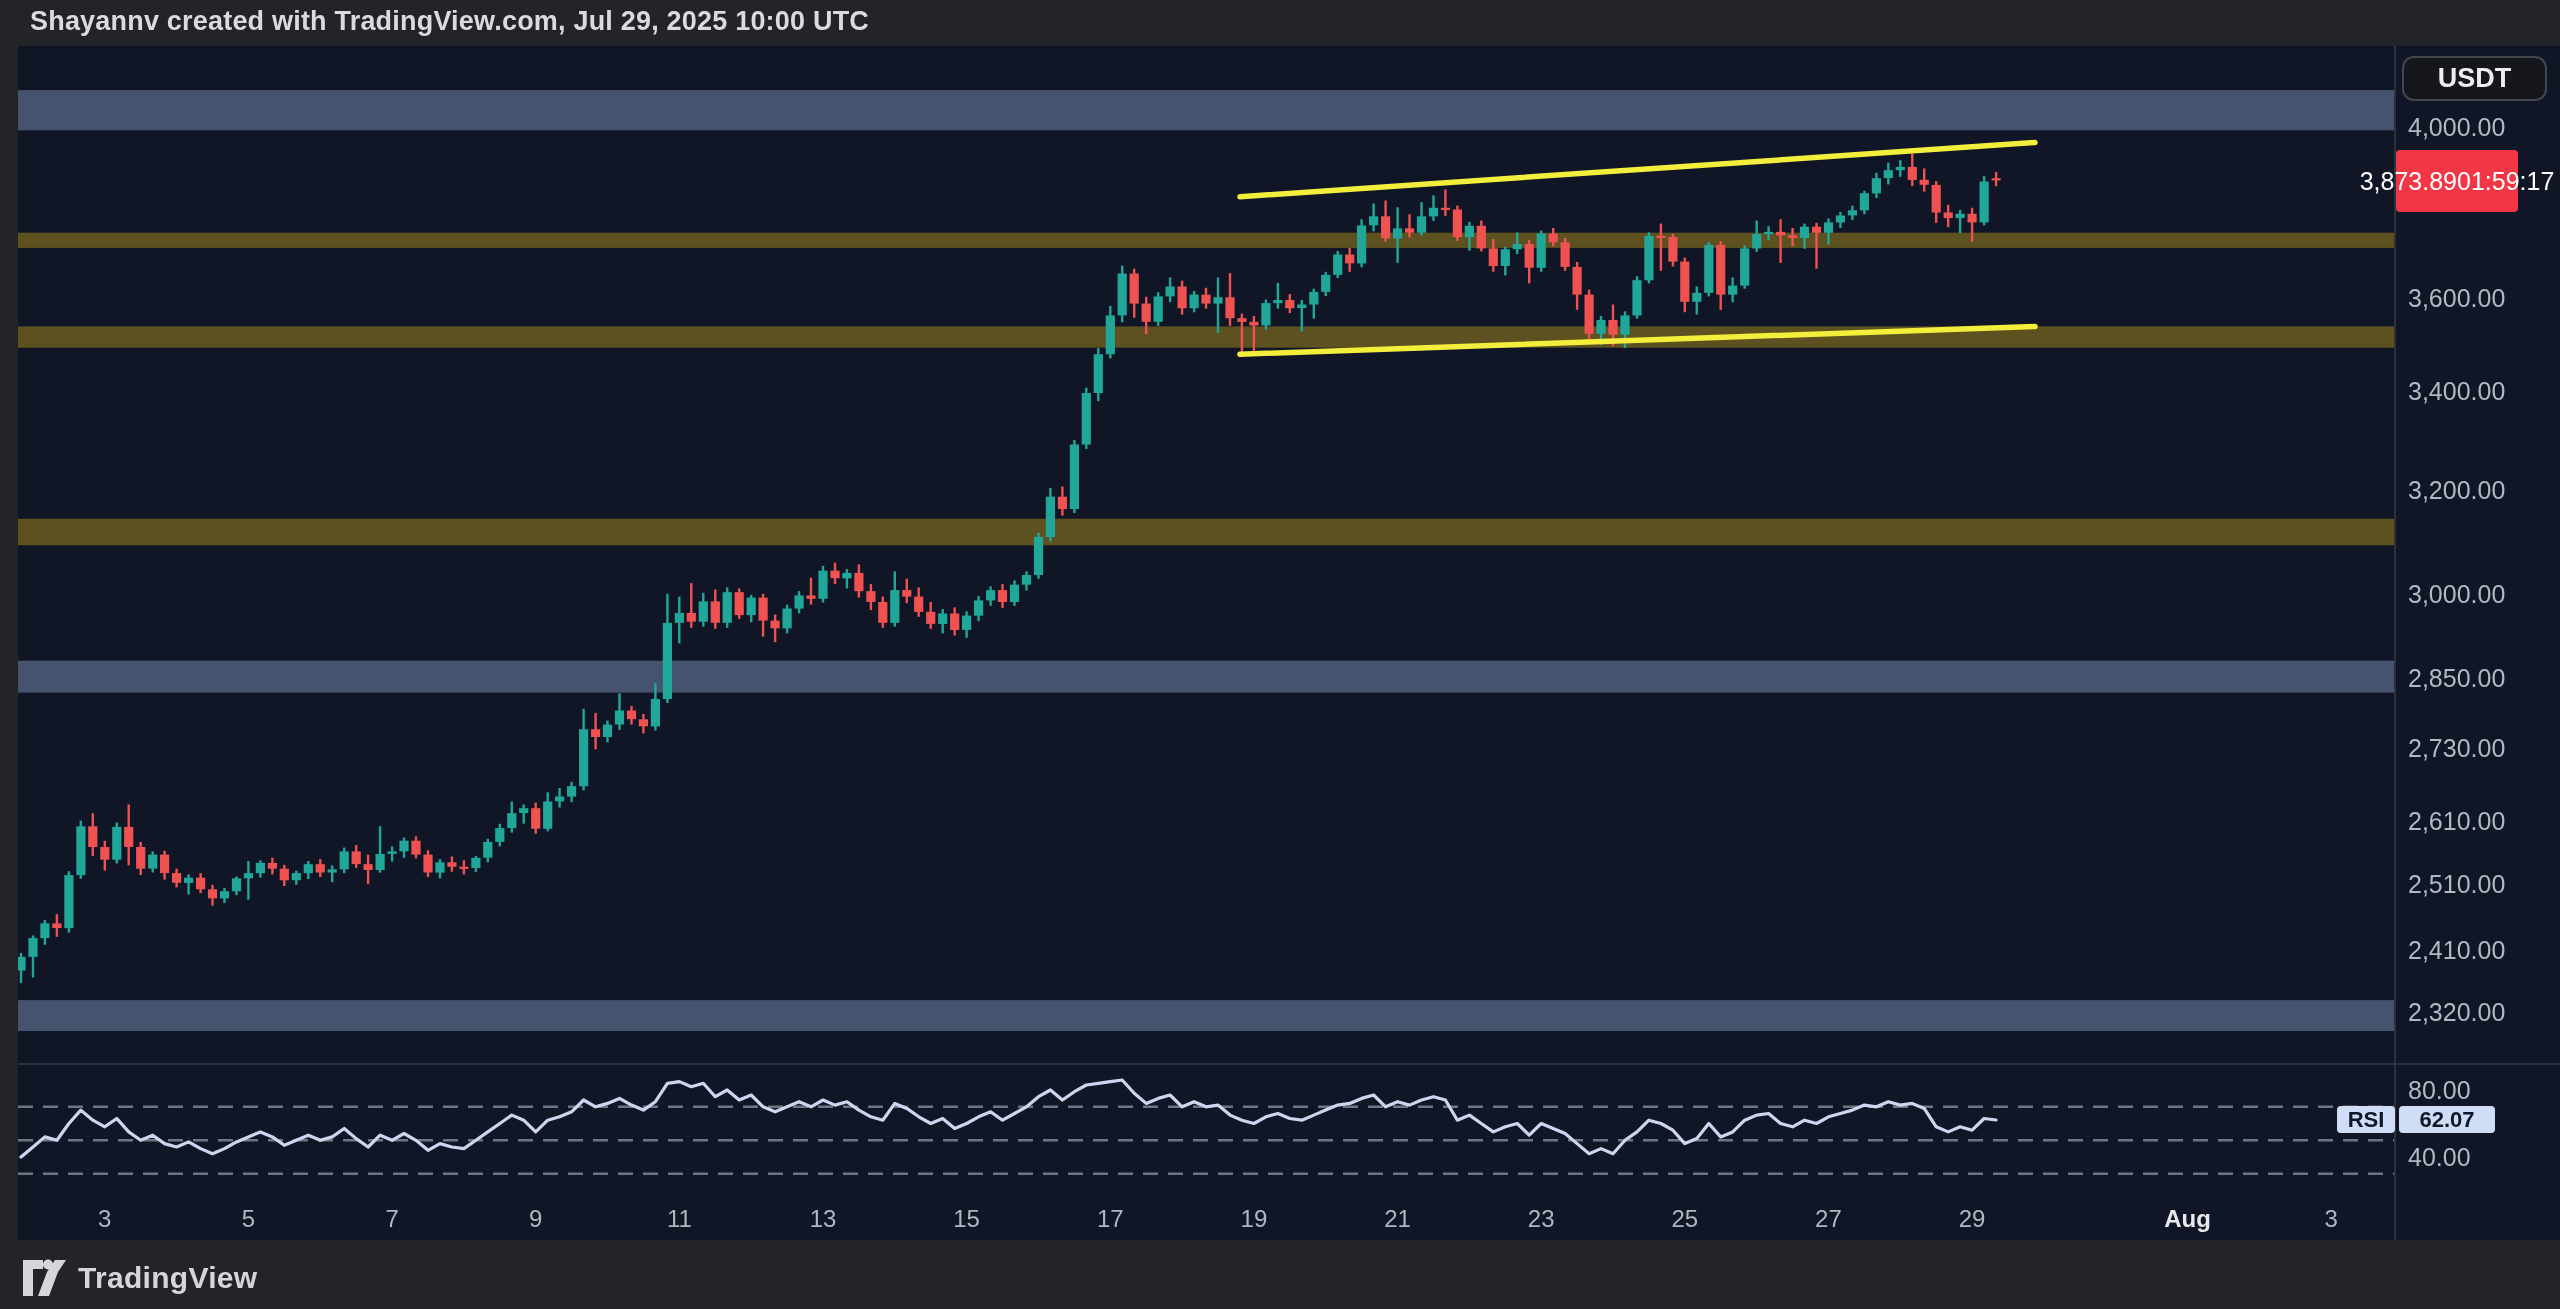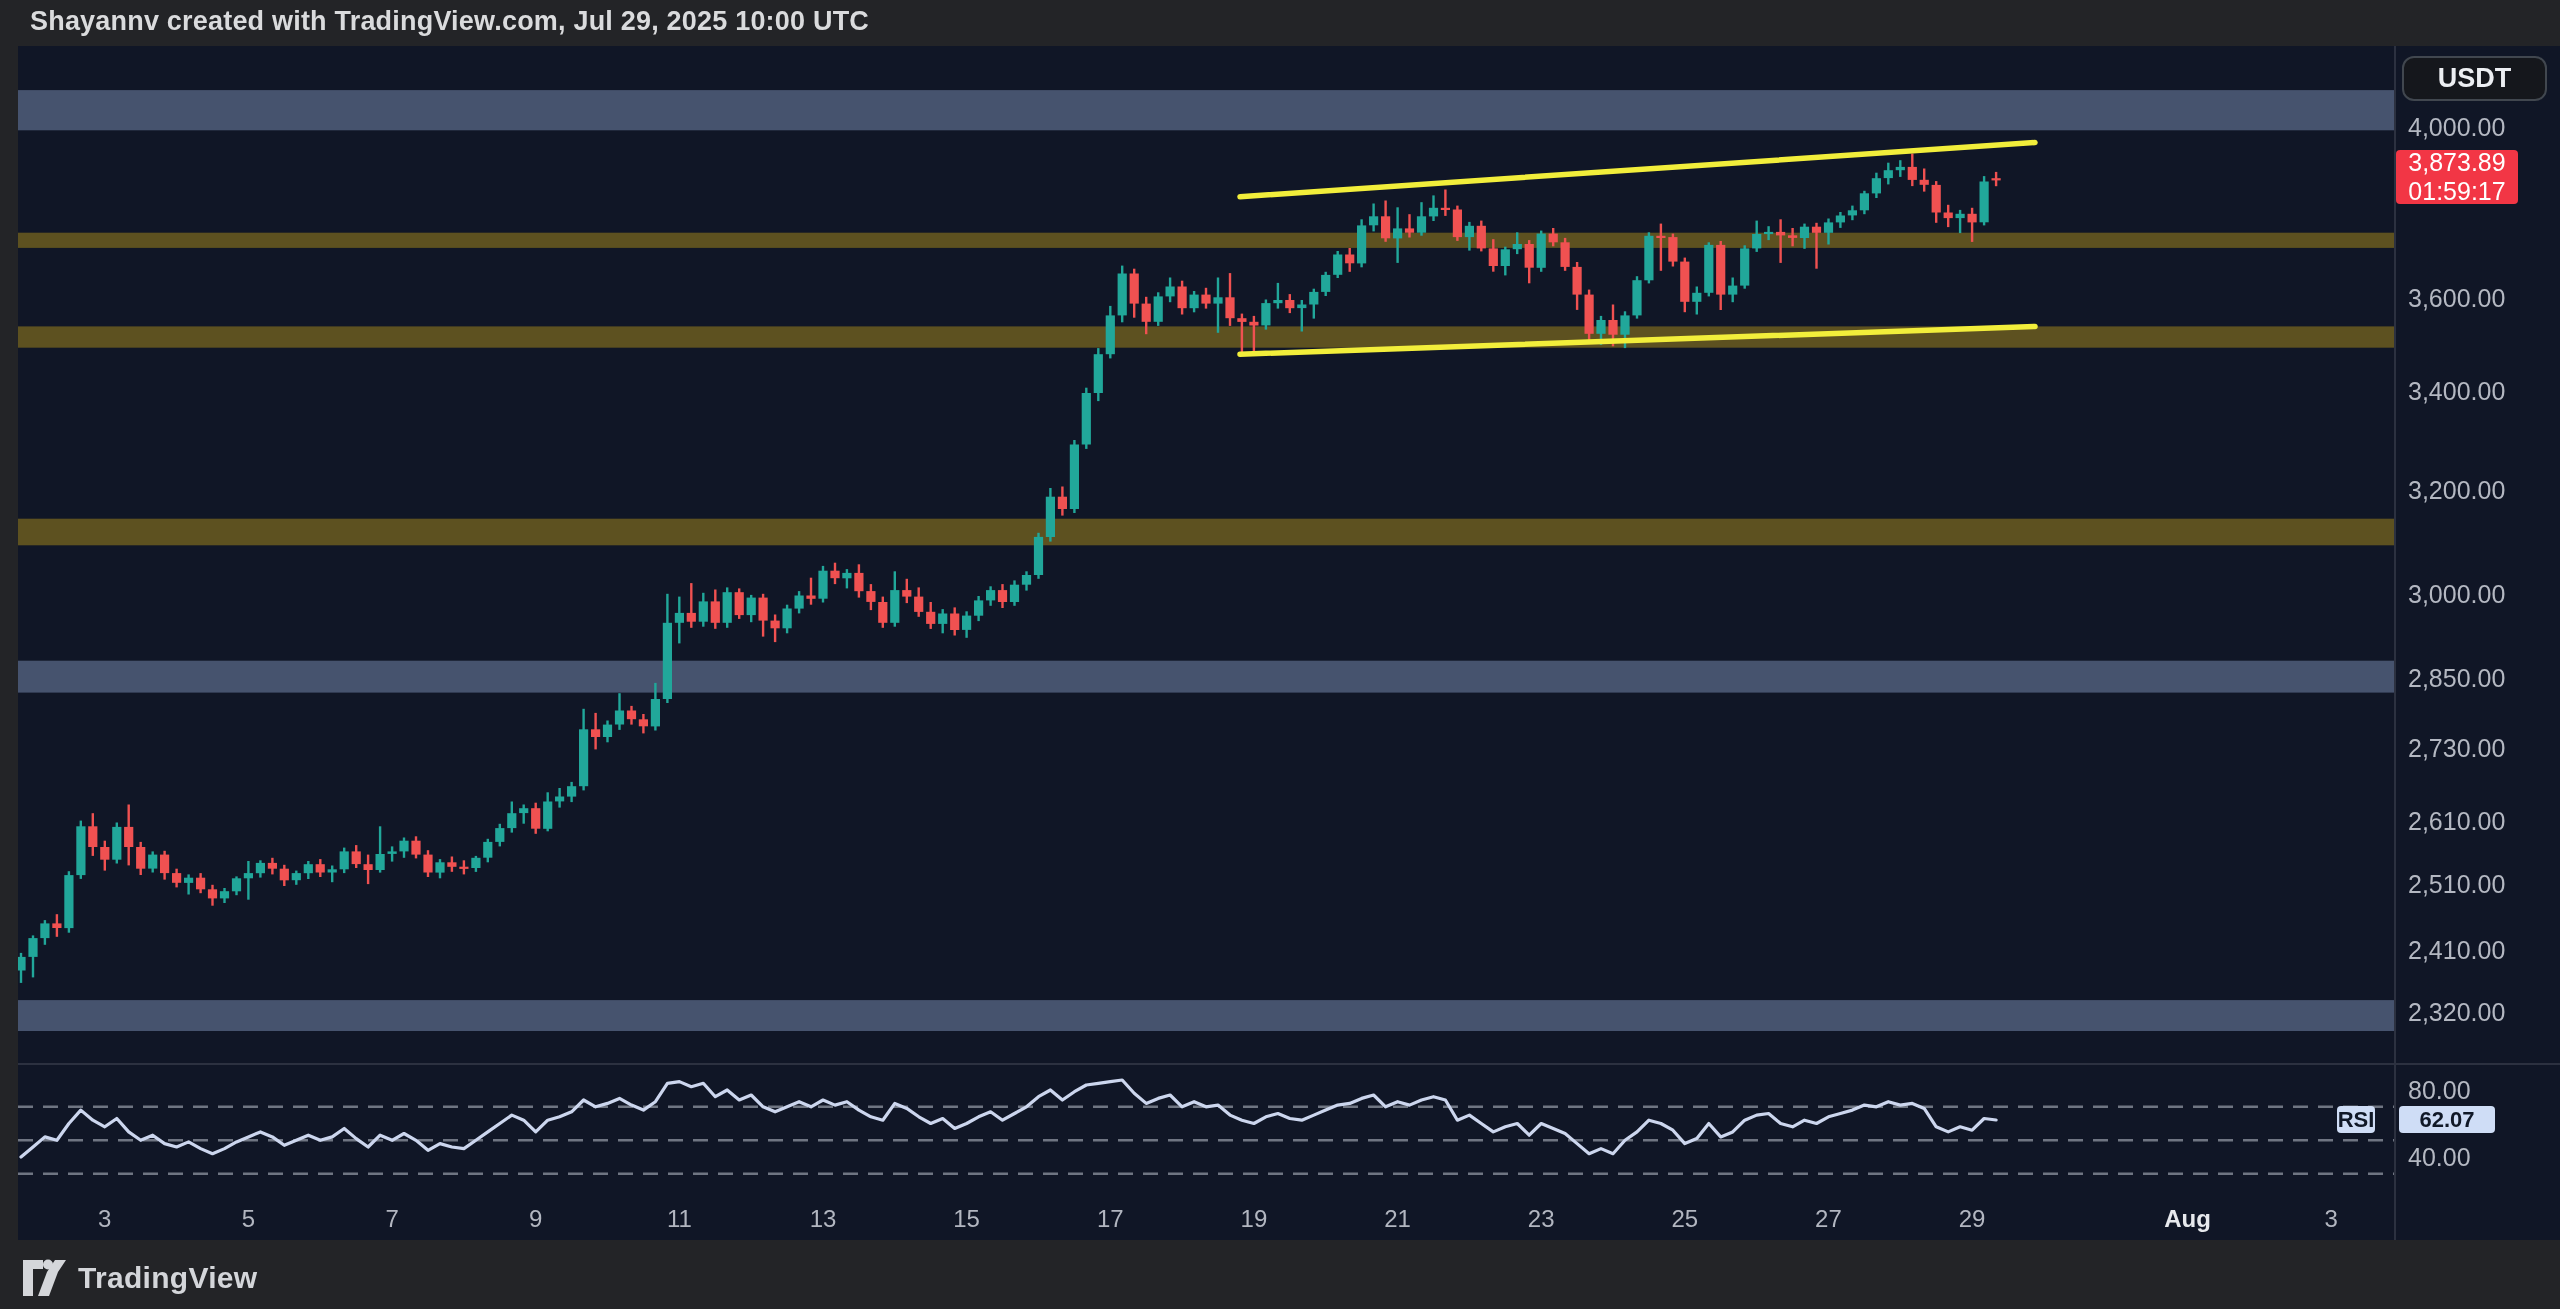--- a/index.html
+++ b/index.html
@@ -28,30 +28,30 @@
     transform:translateX(-50%); white-space:nowrap;
   }
   .time-label.bold { color:#e7e9ed; font-weight:700; }
   #usdt-pill {
     position:absolute; left:2402px; top:56px; width:145px; height:45px;
     background:#15171c; border:2px solid #41474f; border-radius:12px;
     color:#eceef2; font-size:27px; font-weight:600;
     display:flex; align-items:center; justify-content:center;
   }
   #price-badge {
-    position:absolute; left:2396px; top:151px; width:122px; height:54px;
+    position:absolute; left:2396px; top:151px; width:122px; height:62px;
     border-radius:4px; color:#ffffff; font-size:25px; line-height:29px;
-    display:flex; flex-direction:column; align-items:center; justify-content:center;
+    display:flex; align-items:center; justify-content:center;
   }
   .rsi-badge {
     position:absolute; top:1106px; height:27px; border-radius:4px;
     font-size:22px; font-weight:600; color:#101827;
     display:flex; align-items:center; justify-content:center;
   }
-  #rsi-name-badge  { left:2337px; width:38px; }
+  #rsi-name-badge  { left:2337px; width:58px; }
   #rsi-value-badge { left:2399px; width:96px; }
   #logo {
     position:absolute; left:22px; top:1258px; height:40px;
     display:flex; align-items:center; gap:12px;
   }
   #logo-text { font-size:30px; font-weight:700; color:#d4d6da; letter-spacing:0.3px; }
 </style>
 </head>
 <body>
 

